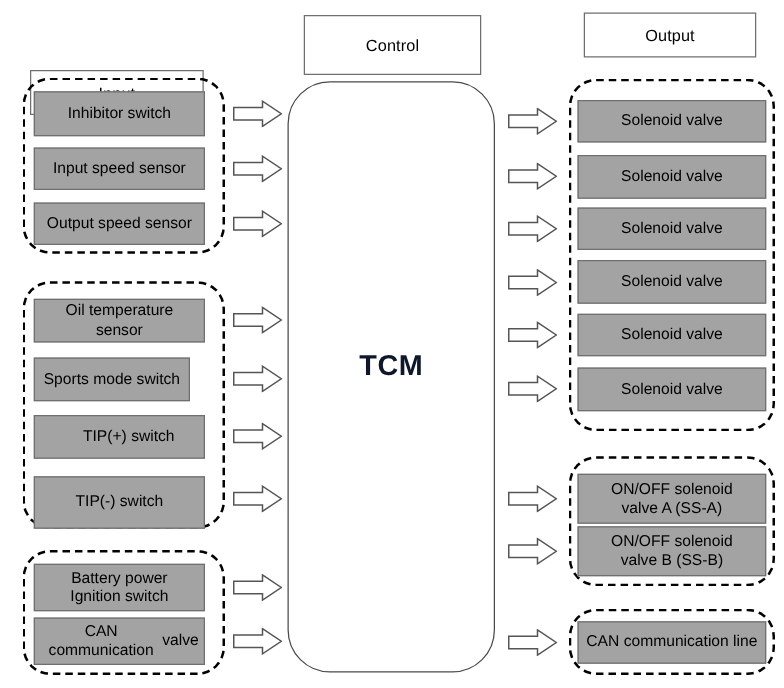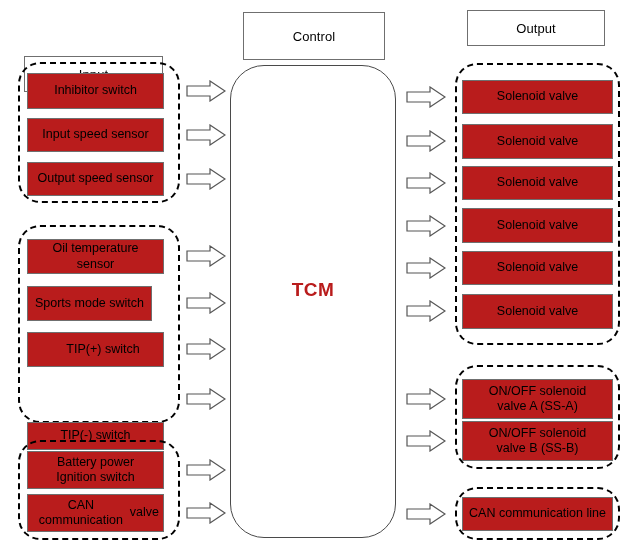--- a/index.html
+++ b/index.html
@@ -43,21 +43,21 @@
     border: 2px dashed #000000;
     border-radius: 22px;
     background: transparent;
   }
 
   
   .item {
     position: absolute;
     box-sizing: border-box;
     border: 1px solid #6f6f6f;
-    background: #b91c1c;
+    background: #a3a3a3;
     display: flex;
     align-items: center;
     justify-content: center;
     text-align: center;
     font-size: 12.5px;
     color: #000000;
     line-height: 1.25;
     padding: 0 4px;
   }
   .item.twoline { line-height: 1.22; }
@@ -73,23 +73,23 @@
     border: 1px solid #4a4a4a;
     border-radius: 34px;
     background: #ffffff;
   }
   #tcm-label {
     position: absolute;
     left: 230px;
     top: 279px;
     width: 166px;
     text-align: center;
-    font-size: 19px;
+    font-size: 23px;
     font-weight: bold;
-    color: #b91c1c;
+    color: #0f172a;
     letter-spacing: .4px;
   }
 
   
   .arrow {
     position: absolute;
     width: 40px;
     height: 22px;
   }
   .arrow svg { display: block; width: 40px; height: 22px; }
@@ -110,21 +110,21 @@
 
   <div class="item" style="left:27px; top:73px; width:137px; height:36px;">Inhibitor switch</div>
   <div class="item" style="left:27px; top:118px; width:137px; height:34px;">Input speed sensor</div>
   <div class="item" style="left:27px; top:162px; width:137px; height:34px;">Output speed sensor</div>
 
   <div class="group" style="left:18px; top:225px; width:162px; height:198px;"></div>
 
   <div class="item" style="left:27px; top:239px; width:137px; height:35px;">Oil temperature sensor</div>
   <div class="item" style="left:27px; top:286px; width:125px; height:35px;">Sports mode switch</div>
   <div class="item" style="left:27px; top:332px; width:137px; height:35px;padding-left:19px;">TIP(+) switch</div>
-  <div class="item" style="left:27px; top:381px; width:137px; height:28px;margin-top:41px;">TIP(-) switch</div>
+  <div class="item" style="left:27px; top:381px; width:137px; height:42px;">TIP(-) switch</div>
 
   <div class="group" style="left:18px; top:440px; width:162px; height:100px;"></div>
 
   <div class="item twoline" style="left:27px; top:451px; width:137px; height:38px; flex-direction:column;">
     <span>Battery power</span>
     <span>Ignition switch</span>
   </div>
   <div class="item twoline" style="left:27px; top:494px; width:137px; height:38px; flex-direction:row;">
     <span>CAN communication</span>
     <span>valve</span>

